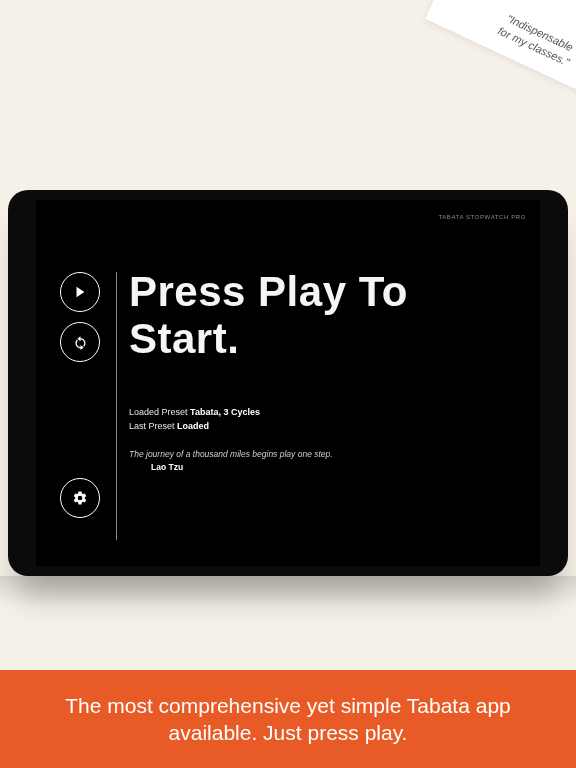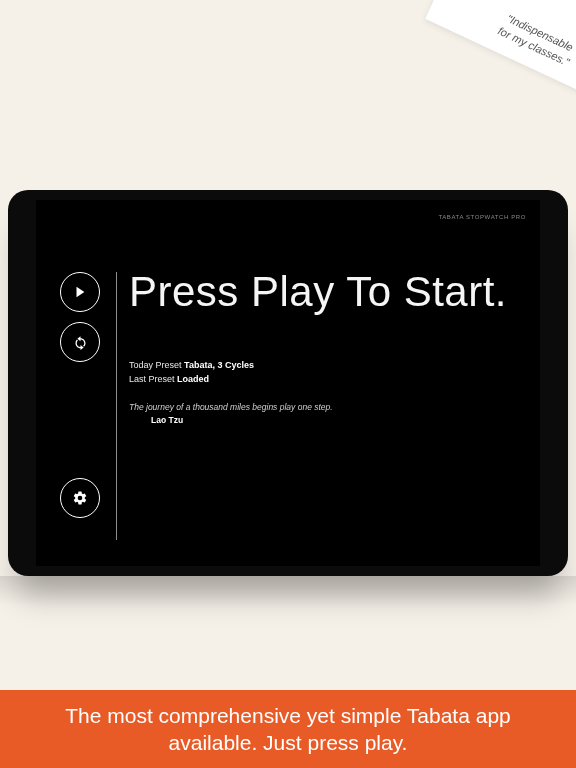--- a/index.html
+++ b/index.html
@@ -76,21 +76,21 @@
   .icon-btn svg { fill: #fff; }
   .gap-spacer { height: 96px; }
   .divider {
     width: 1px;
     background: rgba(255,255,255,0.55);
     margin: 0 12px 0 10px;
     height: 268px;
   }
   .maincol { flex: 1; }
   .heading {
-    font-weight: 400;
+    font-weight: 700;
     font-size: 42px;
     line-height: 1.12;
     letter-spacing: 0.5px;
     margin-top: -4px;
   }
   .meta {
     margin-top: 44px;
     font-size: 9px;
     color: #fff;
     line-height: 1.55;
@@ -117,21 +117,21 @@
     top: 576px;
     left: 0; right: 0;
     height: 30px;
     background: linear-gradient(to bottom, rgba(0,0,0,0.10), rgba(0,0,0,0));
   }
 
   
   .caption {
     position: absolute;
     left: 0; right: 0; bottom: 0;
-    height: 78px;
+    height: 98px;
     background: #e85b27;
     color: #fff;
     display: flex;
     align-items: center;
     justify-content: center;
     text-align: center;
     padding: 0 28px;
     font-size: 21px;
     font-weight: 300;
     line-height: 1.3;
@@ -172,21 +172,21 @@
         </div>
       </div>
 
       <div class="divider"></div>
 
       <div class="maincol">
         <div class="heading">Press Play To Start.</div>
 
         <div class="meta">
           <div>
-            <span class="meta-label">Today Preset</span>
+            <span class="meta-label">Loaded Preset</span>
             <strong>Tabata, 3 Cycles</strong>
           </div>
           <div>
             <span class="meta-label">Last Preset</span>
             <strong>Loaded</strong>
           </div>
         </div>
 
         <div class="quote">
           <div>The journey of a thousand miles begins play one step.</div>

